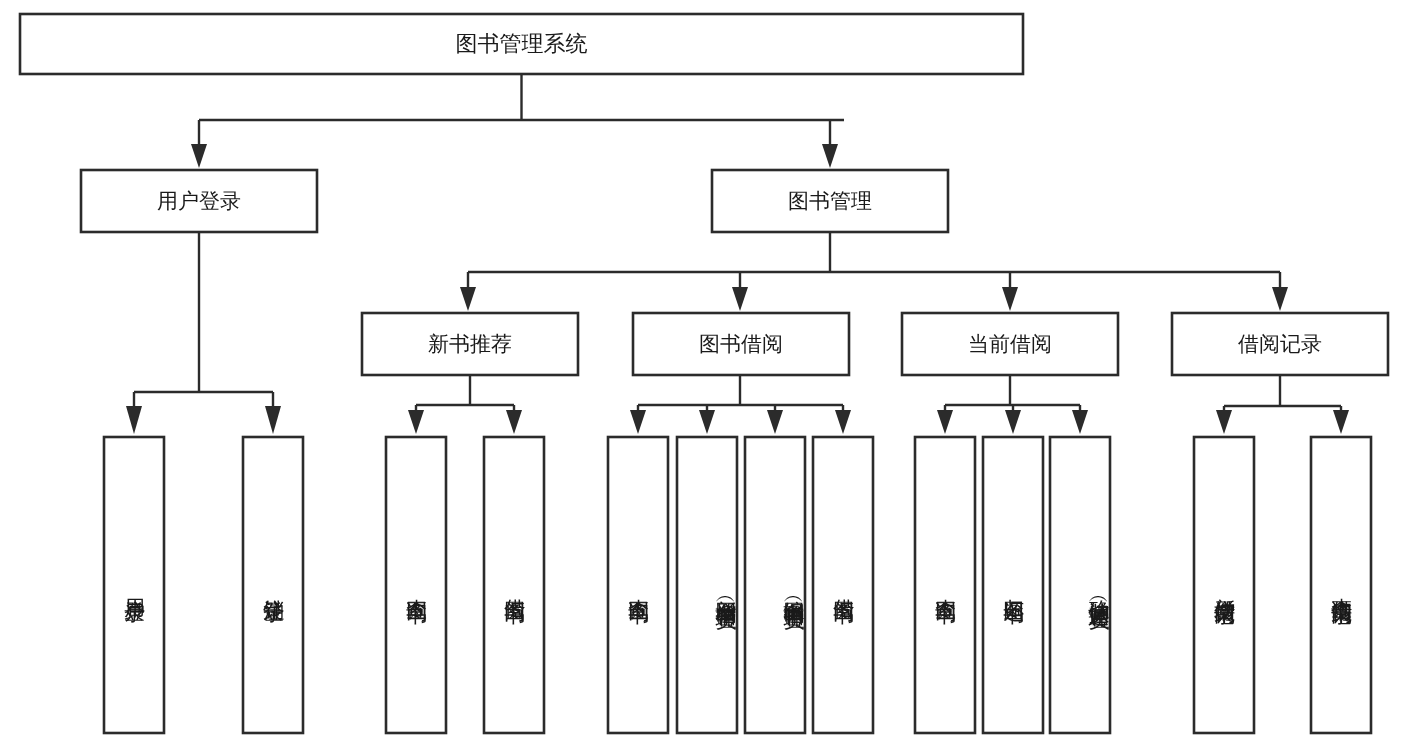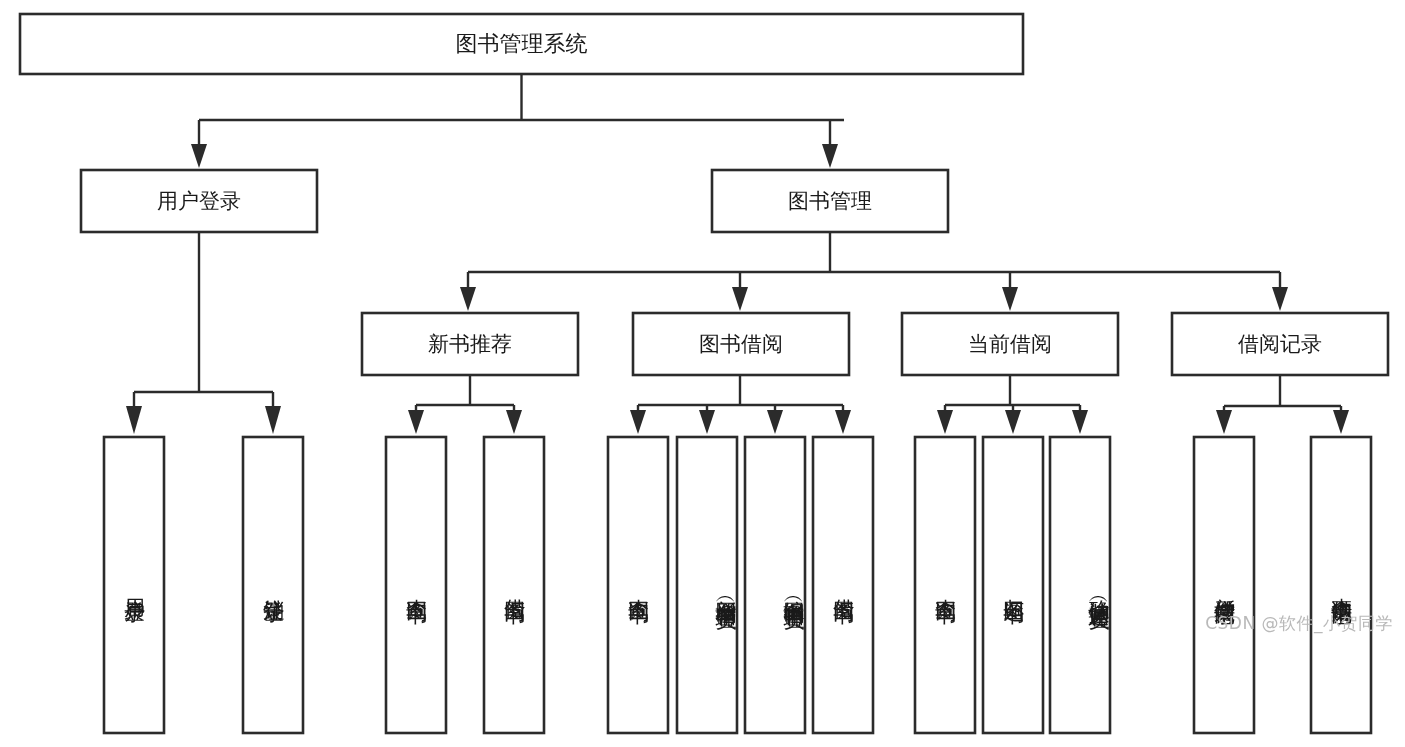--- a/index.html
+++ b/index.html
@@ -231,15 +231,14 @@
   <div class="leaf-label-wrap" style="left:608px; top:437px; width:60px; height:296px;">查询图书</div>
   <div class="leaf-label-wrap" style="left:677px; top:437px; width:60px; height:296px; align-items:flex-start; padding-top:10px; box-sizing:border-box;">新增图书（管理员）</div>
   <div class="leaf-label-wrap" style="left:745px; top:437px; width:60px; height:296px; align-items:flex-start; padding-top:10px; box-sizing:border-box;">编辑图书（管理员）</div>
   <div class="leaf-label-wrap" style="left:813px; top:437px; width:60px; height:296px;">借阅图书</div>
   <div class="leaf-label-wrap" style="left:915px; top:437px; width:60px; height:296px;">查询图书</div>
   <div class="leaf-label-wrap" style="left:983px; top:437px; width:60px; height:296px;">归还图书</div>
   <div class="leaf-label-wrap" style="left:1050px; top:437px; width:60px; height:296px; align-items:flex-start; padding-top:10px; box-sizing:border-box;">确认归还（管理员）</div>
   <div class="leaf-label-wrap" style="left:1194px; top:437px; width:60px; height:296px;">新增借阅记录</div>
   <div class="leaf-label-wrap" style="left:1311px; top:437px; width:60px; height:296px;">查询借阅记录</div>
 
-  <div class="watermark">CSDN @软件_小贺同学</div>
 
 </div>
 
 </body></html>

